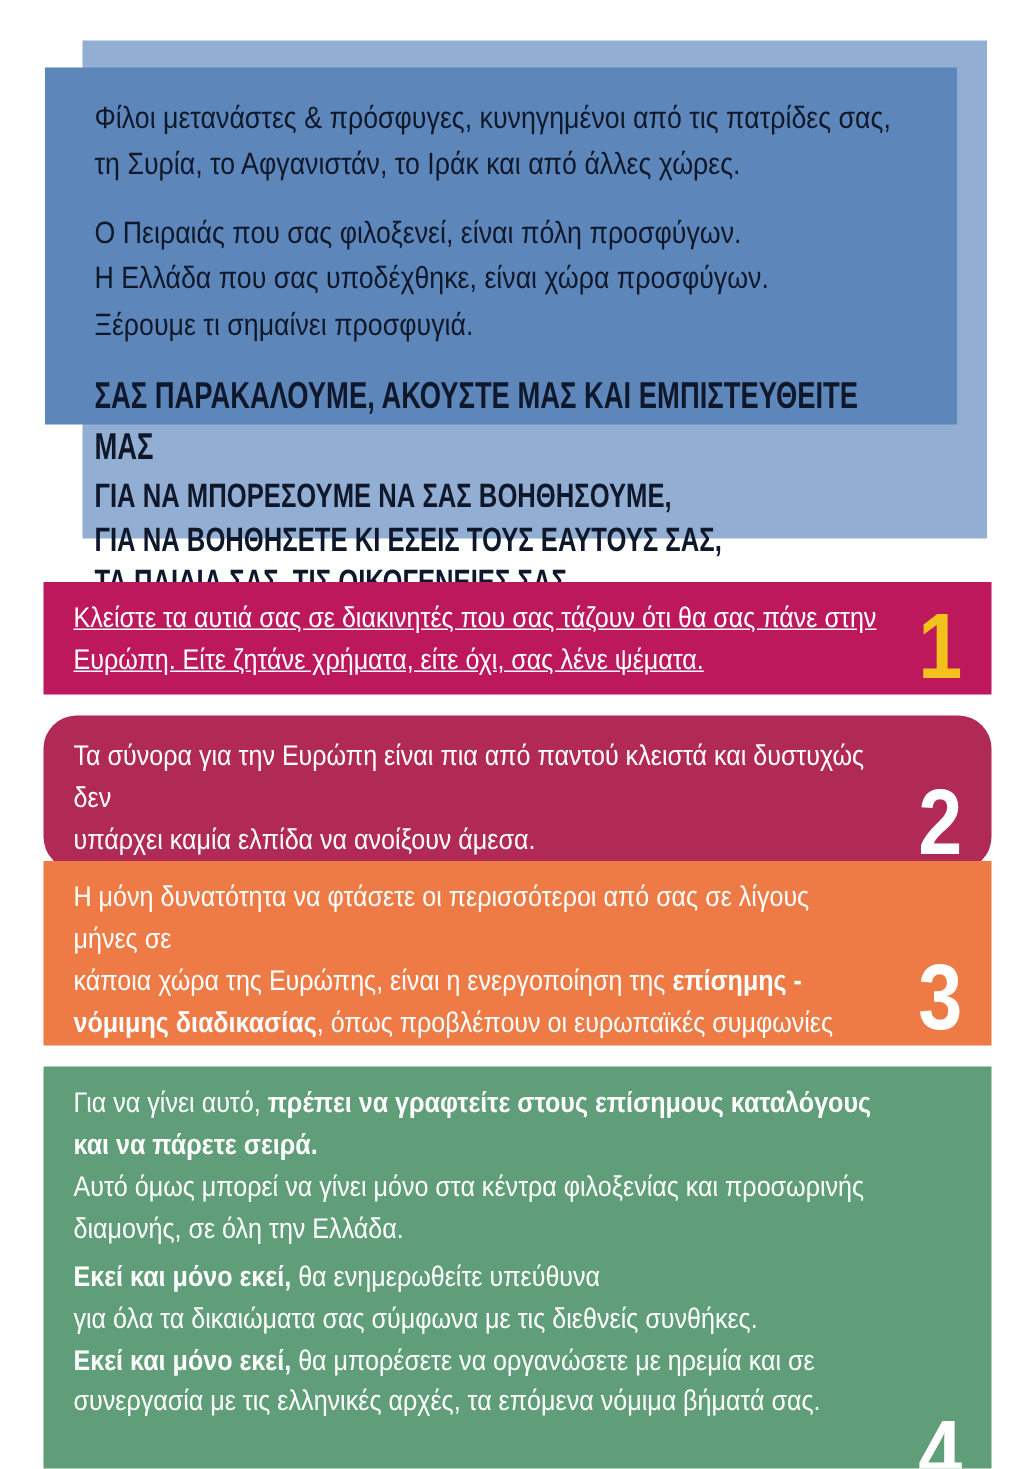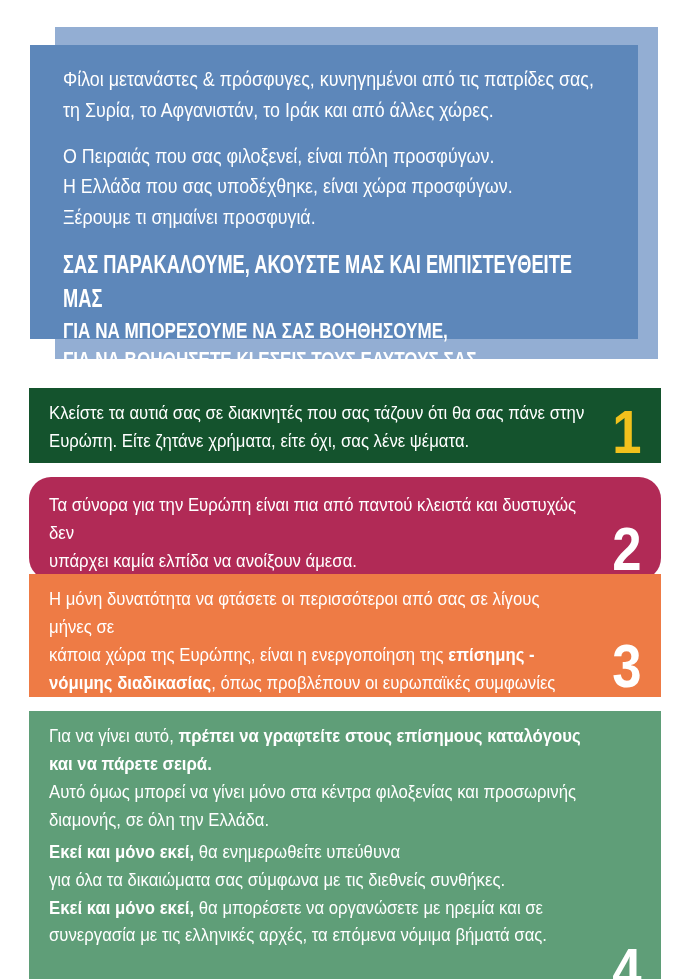--- a/index.html
+++ b/index.html
@@ -11,24 +11,24 @@
     overflow: hidden;
   }
 
   
   .intro-back {
     position: absolute; left: 55px; top: 27px;
     width: 603px; height: 332px;
   }
   .intro-front {
     position: absolute; left: 30px; top: 45px;
-    width: 608px; height: 294px;
+    width: 608px; height: 238px;
     box-sizing: border-box;
     padding: 19px 28px 0 33px;
-    color: #ffffff;
+    color: #0f172a;
   }
   .cond {
     transform: scaleX(0.87);
     transform-origin: 0 0;
     width: 114%;
     white-space: pre-line;
   }
   .intro-front p.body-p {
     margin: 0 0 15px 0;
     font-size: 20.5px;
@@ -95,21 +95,21 @@
 τη Συρία, το Αφγανιστάν, το Ιράκ και από άλλες χώρες.</p>
   <p class="body-p cond">Ο Πειραιάς που σας φιλοξενεί, είναι πόλη προσφύγων.
 Η Ελλάδα που σας υποδέχθηκε, είναι χώρα προσφύγων.
 Ξέρουμε τι σημαίνει προσφυγιά.</p>
   <p class="appeal-1">ΣΑΣ ΠΑΡΑΚΑΛΟΥΜΕ, ΑΚΟΥΣΤΕ ΜΑΣ ΚΑΙ ΕΜΠΙΣΤΕΥΘΕΙΤΕ ΜΑΣ</p>
   <p class="appeal-rest">ΓΙΑ ΝΑ ΜΠΟΡΕΣΟΥΜΕ ΝΑ ΣΑΣ ΒΟΗΘΗΣΟΥΜΕ,
 ΓΙΑ ΝΑ ΒΟΗΘΗΣΕΤΕ ΚΙ ΕΣΕΙΣ ΤΟΥΣ ΕΑΥΤΟΥΣ ΣΑΣ,
 ΤΑ ΠΑΙΔΙΑ ΣΑΣ, ΤΙΣ ΟΙΚΟΓΕΝΕΙΕΣ ΣΑΣ.</p>
 </div>
 
-<div class="step" id="step-1" style="background-color: #14532d;">
+<div class="step" id="step-1" style="background-color: #be185d; text-decoration: underline;">
   <p class="cond">Κλείστε τα αυτιά σας σε διακινητές που σας τάζουν ότι θα σας πάνε στην
 Ευρώπη. Είτε ζητάνε χρήματα, είτε όχι, σας λένε ψέματα.</p>
   <div class="step-num" style="color: rgb(242, 193, 28);">1</div>
 </div>
 
 <div class="step" id="step-2" style="background-color: rgb(177, 42, 86);">
   <p class="cond">Τα σύνορα για την Ευρώπη είναι πια από παντού κλειστά και δυστυχώς δεν
 υπάρχει καμία ελπίδα να ανοίξουν άμεσα.</p>
   <div class="step-num" style="color: rgb(255, 255, 255);">2</div>
 </div>

